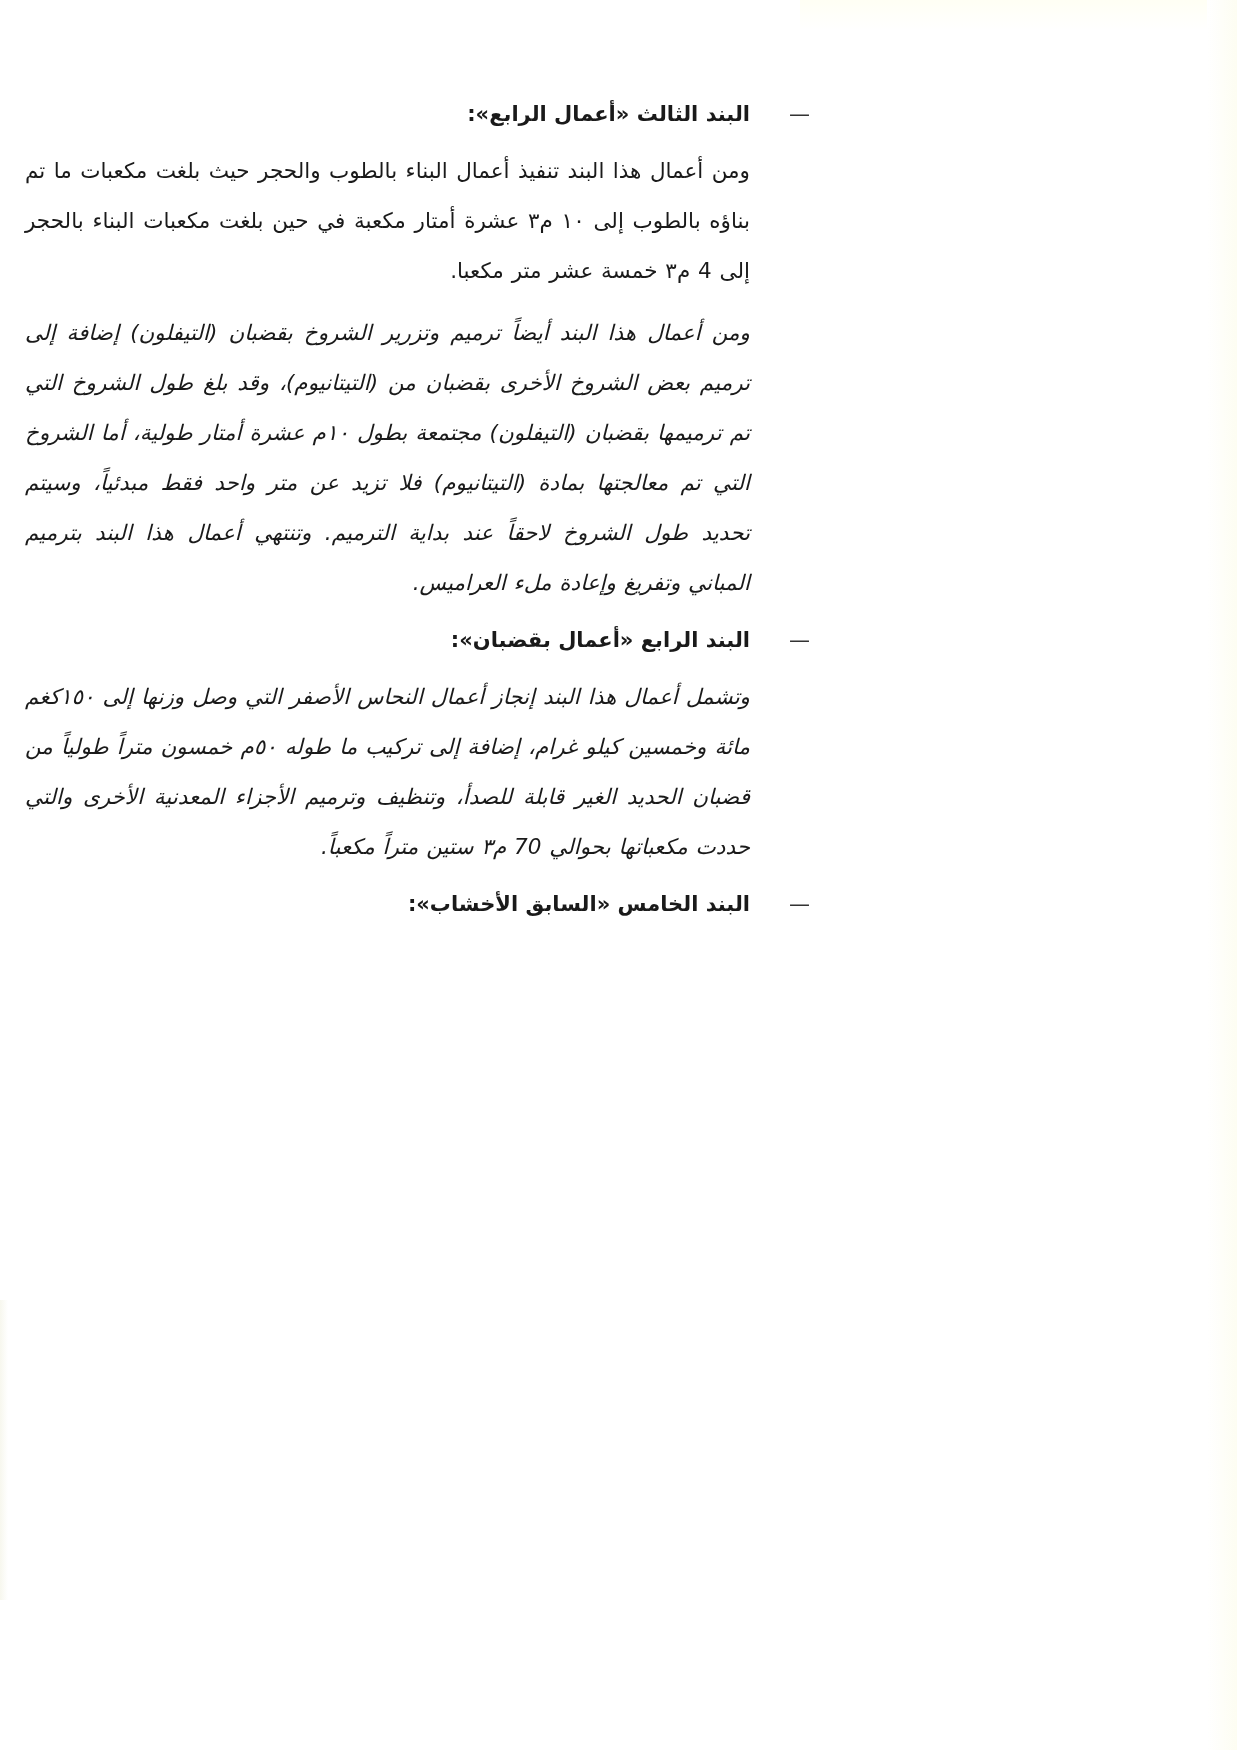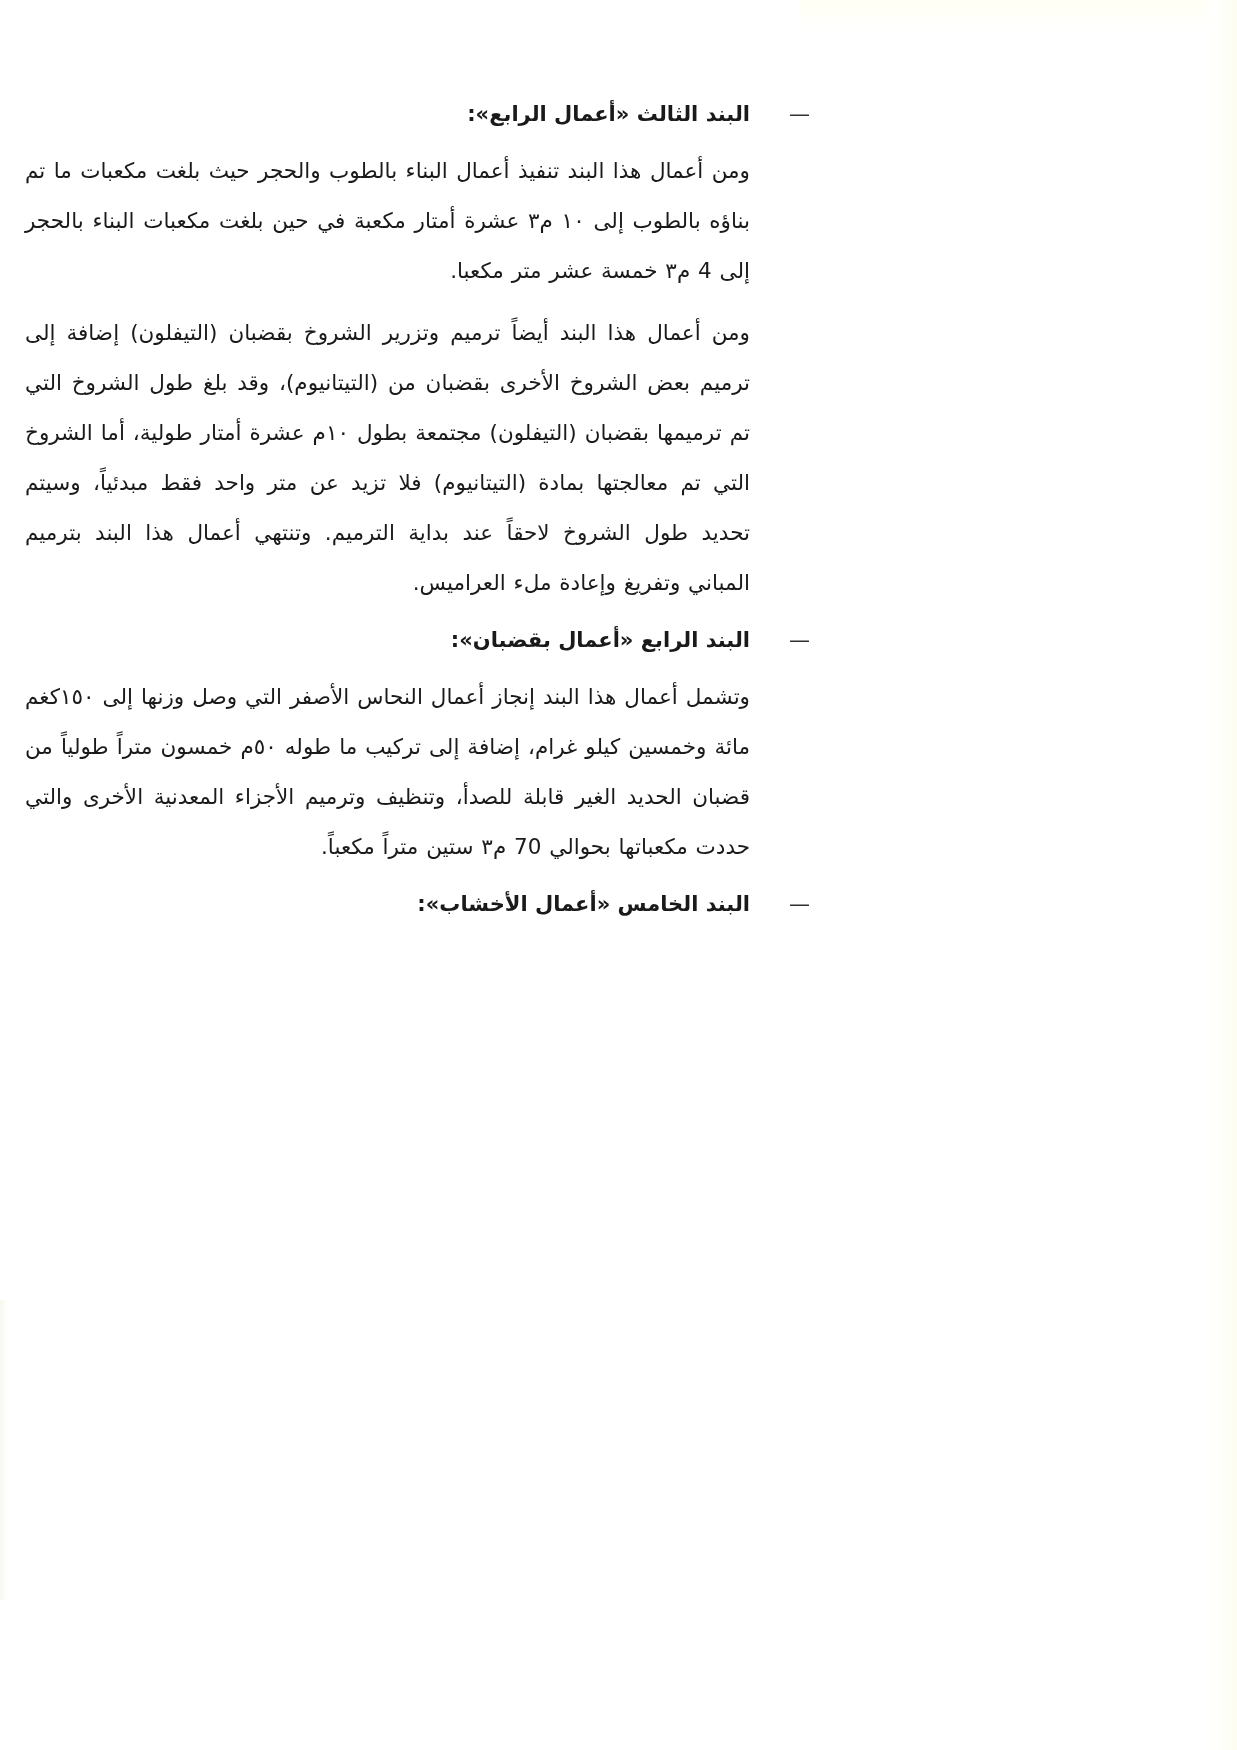--- a/index.html
+++ b/index.html
@@ -58,20 +58,21 @@
     color: #333;
   }
   .para {
     font-size: 21.5px;
     line-height: 50px;
     margin: 0 0 12px 0;
     word-spacing: 1px;
   }
   .para.last-in-section {
     margin-bottom: 18px;
+    font-style: italic;
   }
 </style>
 </head>
 <body>
 
 <div class="page-edge-top"></div>
 <div class="page-edge-right"></div>
 <div class="page-edge-left"></div>
 
 <div class="content">
@@ -89,17 +90,17 @@
     <div class="section-heading">
       <span class="heading-dash">—</span>
       <span>البند الرابع «أعمال بقضبان»:</span>
     </div>
     <p class="para last-in-section">وتشمل أعمال هذا البند إنجاز أعمال النحاس الأصفر التي وصل وزنها إلى ١٥٠كغم مائة وخمسين كيلو غرام، إضافة إلى تركيب ما طوله ٥٠م خمسون متراً طولياً من قضبان الحديد الغير قابلة للصدأ، وتنظيف وترميم الأجزاء المعدنية الأخرى والتي حددت مكعباتها بحوالي 70 م٣ ستين متراً مكعباً.</p>
   </section>
 
   <section>
     <div class="section-heading">
       <span class="heading-dash">—</span>
-      <span>البند الخامس «أعمال الأخشاب»:</span>
+      <span>البند الخامس «السابق الأخشاب»:</span>
     </div>
   </section>
 
 </div>
 
 </body></html>

